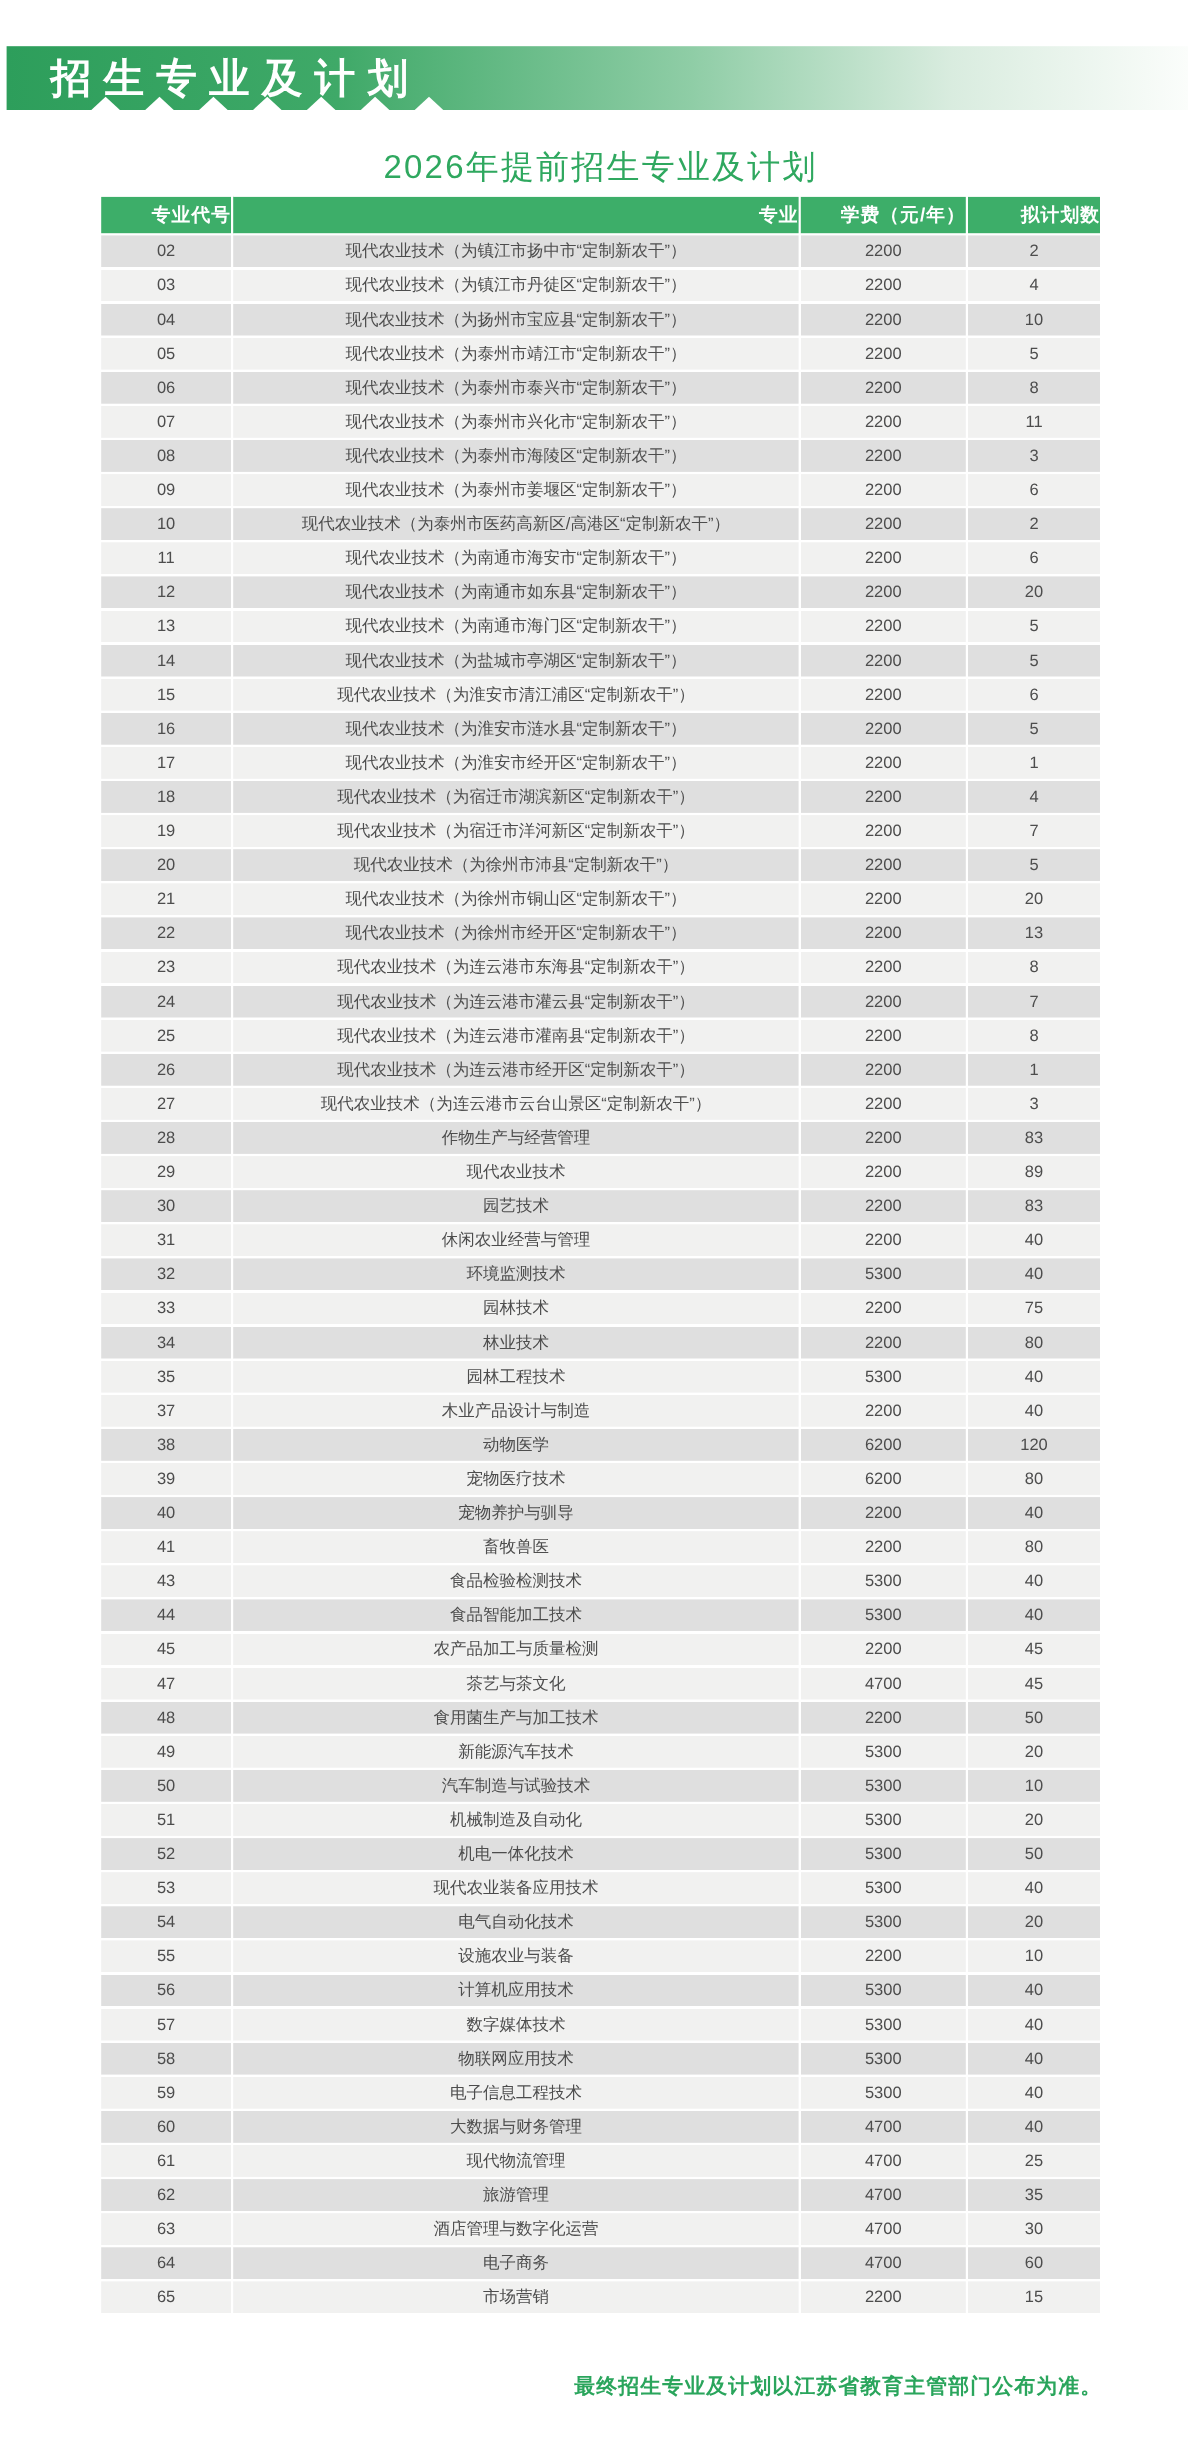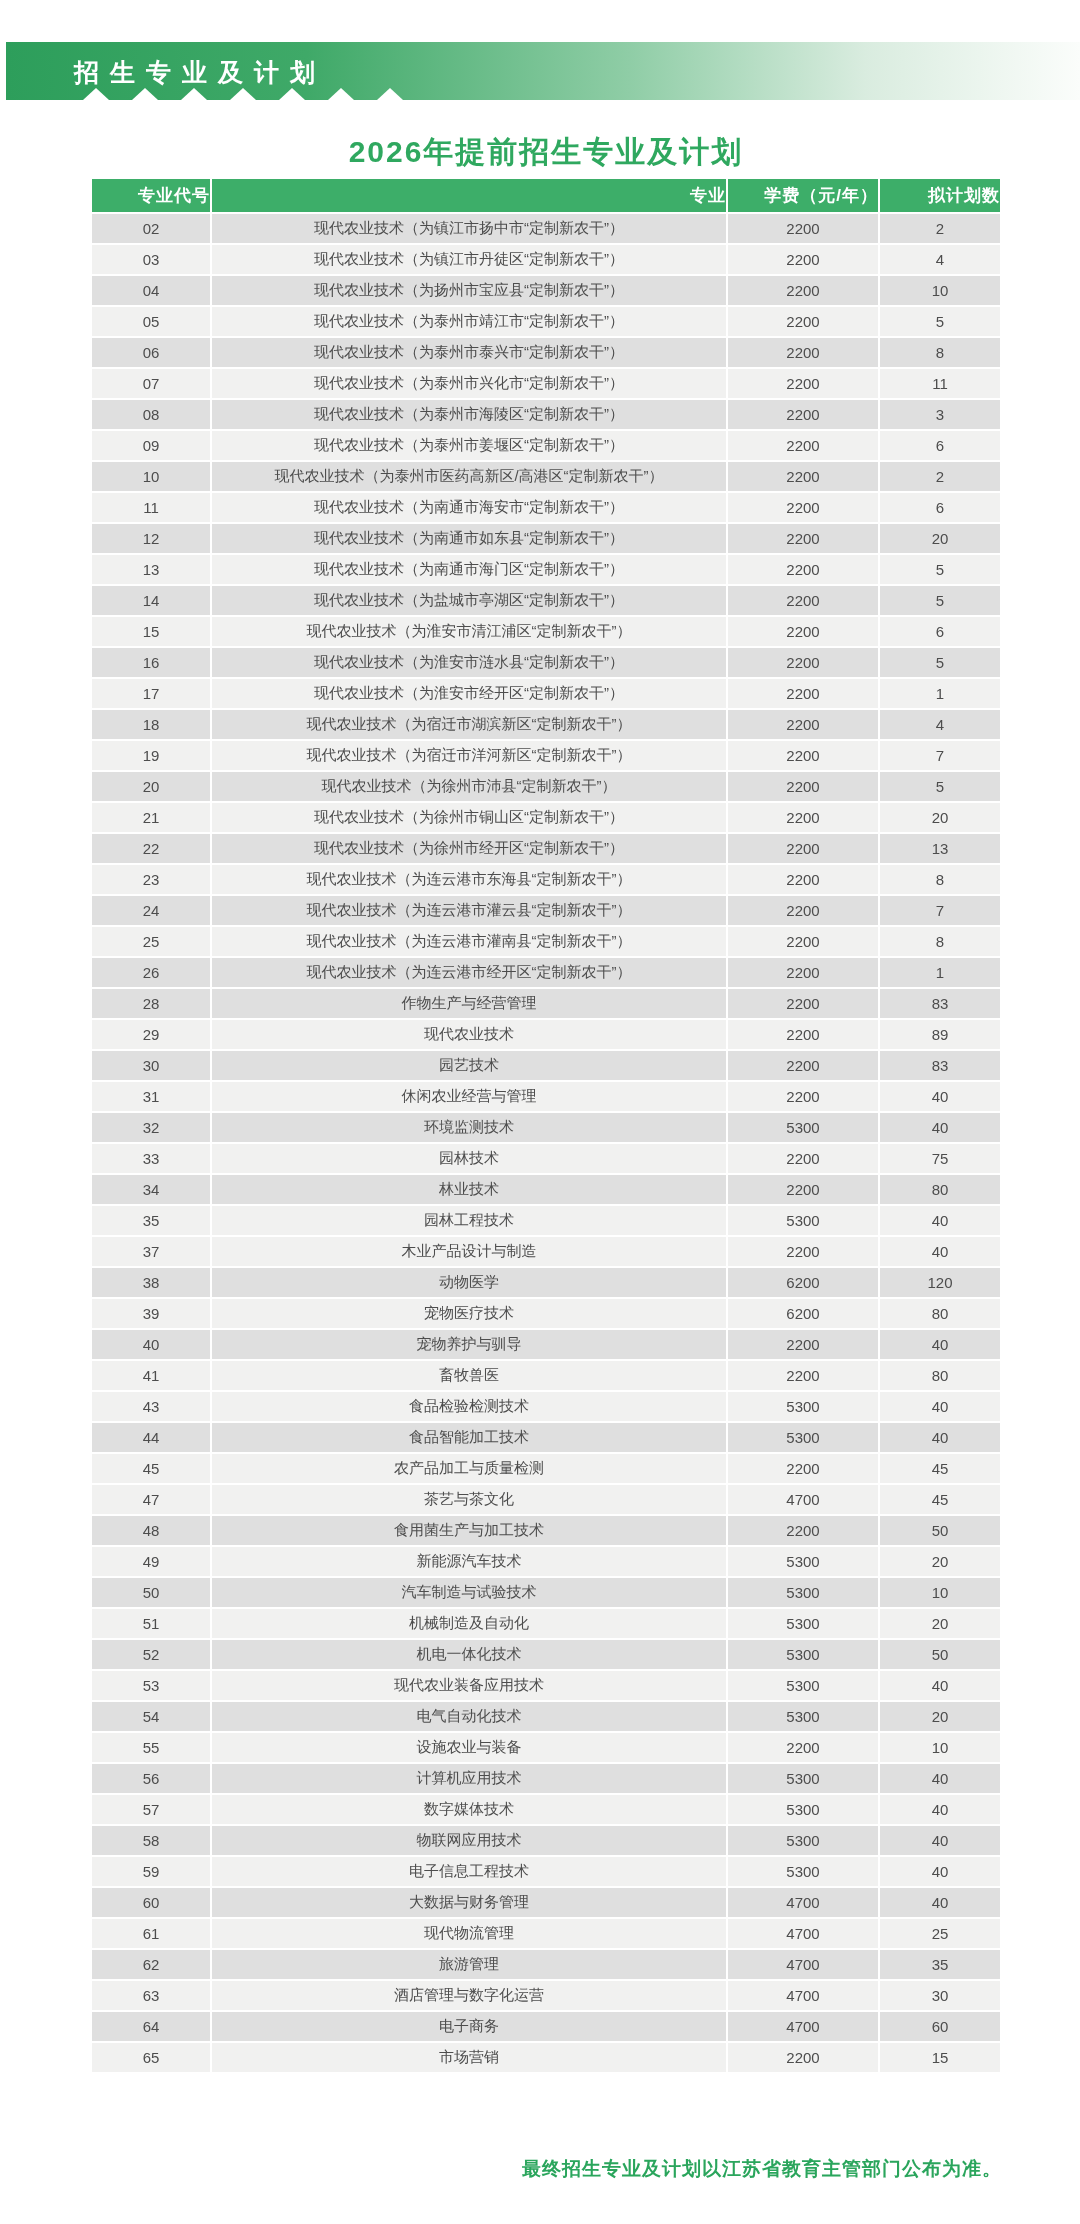--- a/index.html
+++ b/index.html
@@ -5,31 +5,31 @@
   html,body{margin:0;padding:0;}
   body{
     width:1080px;height:2224px;position:relative;background:#ffffff;
     font-family:"Liberation Sans","DejaVu Sans",sans-serif;overflow:hidden;
   }
   .banner{
     position:absolute;top:42px;left:6px;right:0;height:58px;
     background:linear-gradient(to right,#2d9e5b 0%,#3fa968 28%,#8fcda6 58%,#d9ecdf 80%,#fbfdfb 100%);
   }
   .banner-title{
-    position:absolute;left:68px;top:0;height:58px;line-height:60px;
-    color:#ffffff;font-size:25px;font-weight:bold;letter-spacing:11px;white-space:nowrap;
+    position:absolute;left:40px;top:0;height:58px;line-height:60px;
+    color:#ffffff;font-size:37px;font-weight:bold;letter-spacing:11px;white-space:nowrap;
   }
   .notch{
     position:absolute;bottom:0;width:0;height:0;
     border-left:13px solid transparent;border-right:13px solid transparent;
     border-bottom:12px solid #ffffff;
   }
   .page-title{
     position:absolute;top:132px;left:90px;width:912px;text-align:center;
-    color:#2fa85f;font-size:30px;font-weight:bold;letter-spacing:2px;
+    color:#2fa85f;font-size:30px;font-weight:normal;letter-spacing:2px;
   }
   table.plan{
     position:absolute;top:177px;left:90px;width:912px;
     border-collapse:collapse;table-layout:fixed;
   }
   table.plan th{
     background:#3dae69;color:#ffffff;font-size:17px;font-weight:bold;
     height:33px;text-align:right;border:2px solid #ffffff;padding:0;letter-spacing:1px;
   }
   table.plan td{
@@ -212,20 +212,26 @@
         <td>现代农业技术（为连云港市灌南县“定制新农干”）</td>
         <td>2200</td>
         <td>8</td>
       </tr>
       <tr class="dark">
         <td>26</td>
         <td>现代农业技术（为连云港市经开区“定制新农干”）</td>
         <td>2200</td>
         <td>1</td>
       </tr>
+      <tr class="light">
+        <td>27</td>
+        <td>现代农业技术（为连云港市云台山景区“定制新农干”）</td>
+        <td>2200</td>
+        <td>3</td>
+      </tr>
       <tr class="dark">
         <td>28</td>
         <td>作物生产与经营管理</td>
         <td>2200</td>
         <td>83</td>
       </tr>
       <tr class="light">
         <td>29</td>
         <td>现代农业技术</td>
         <td>2200</td>

